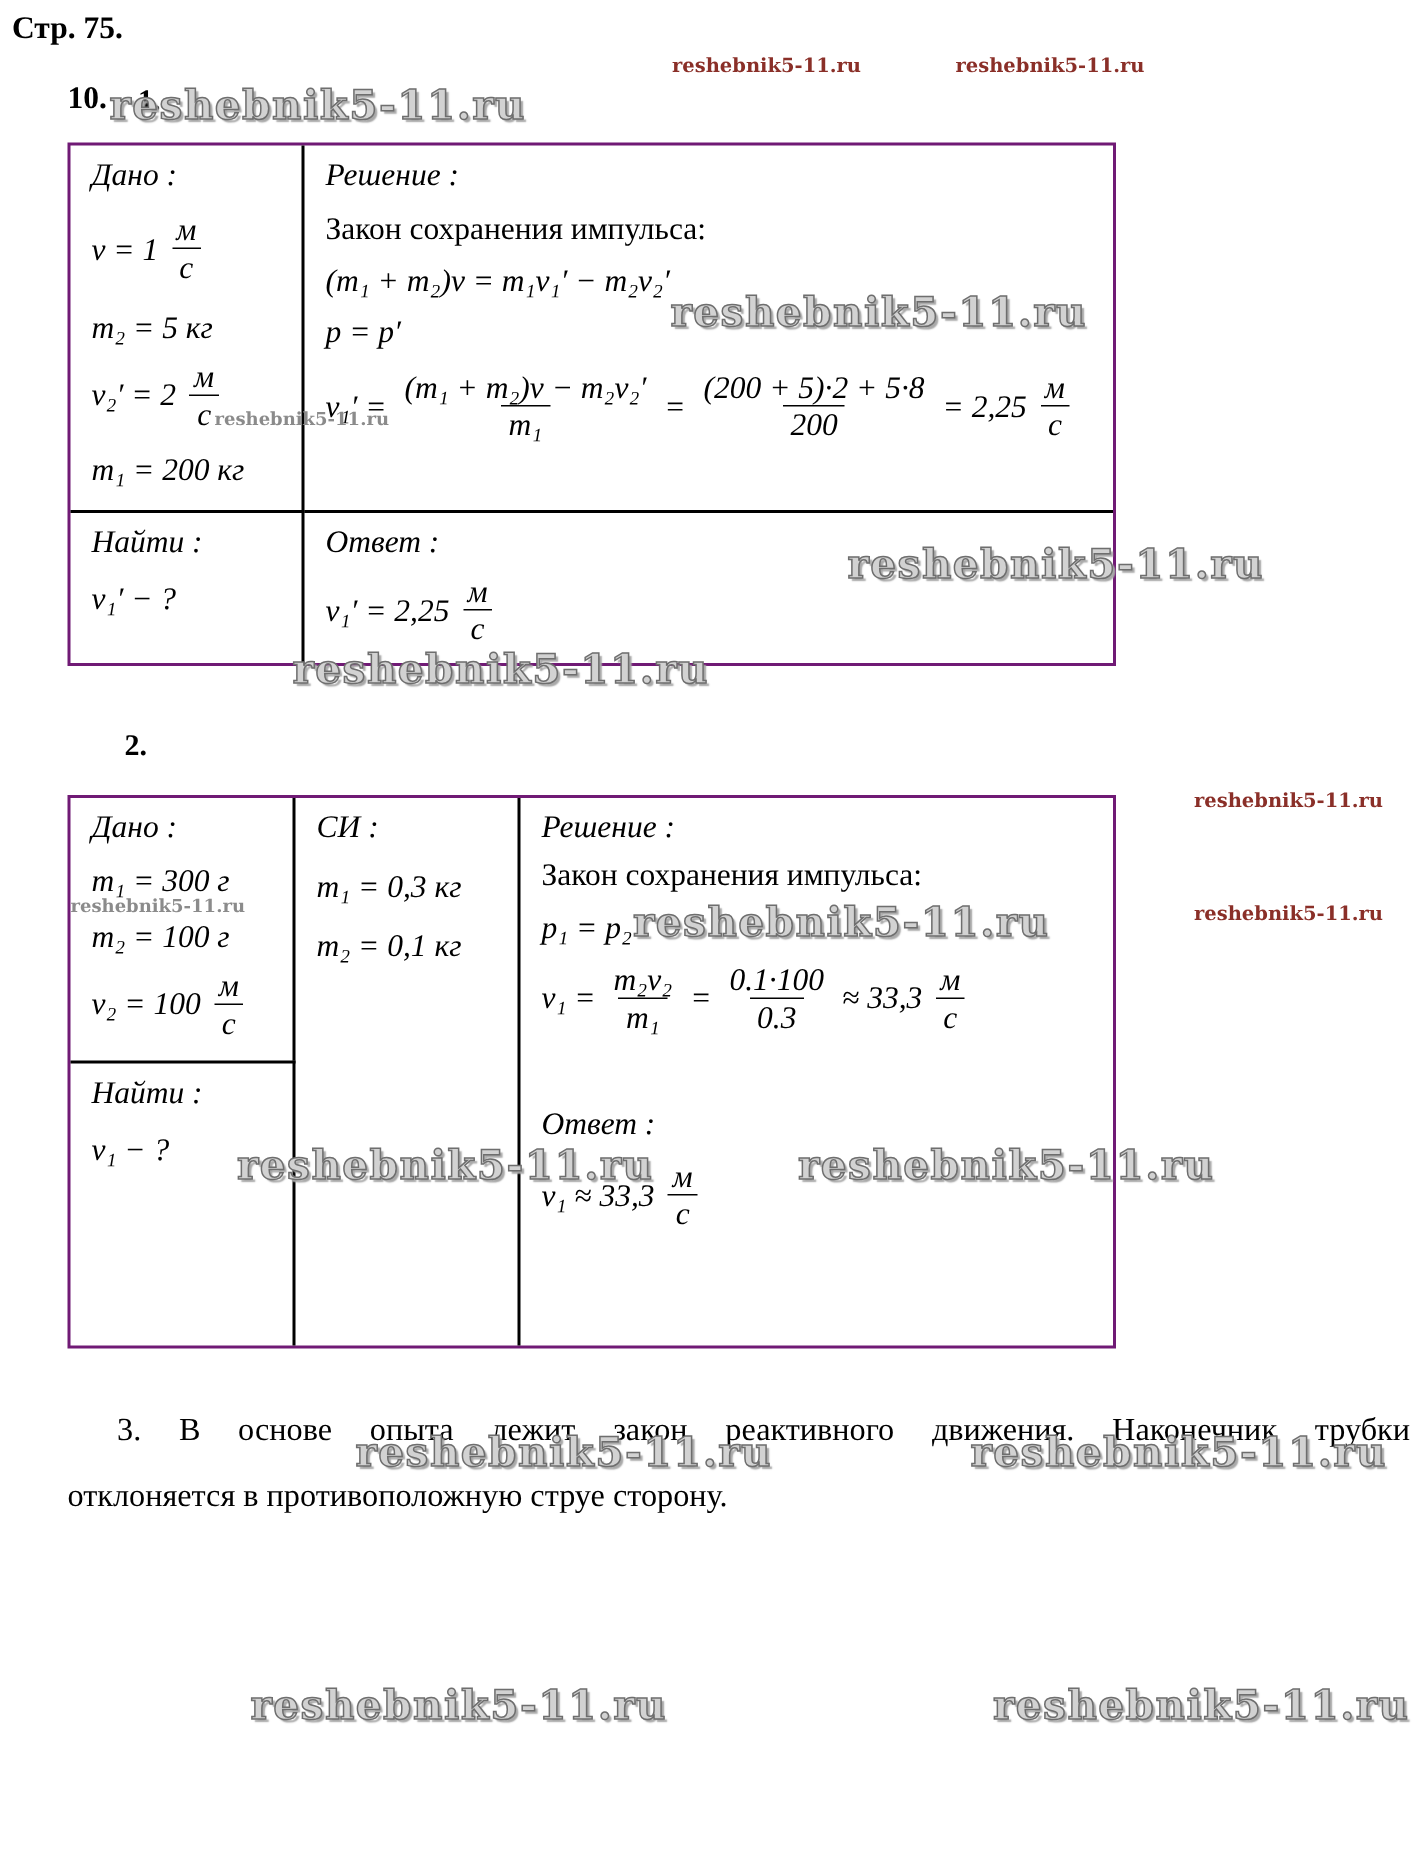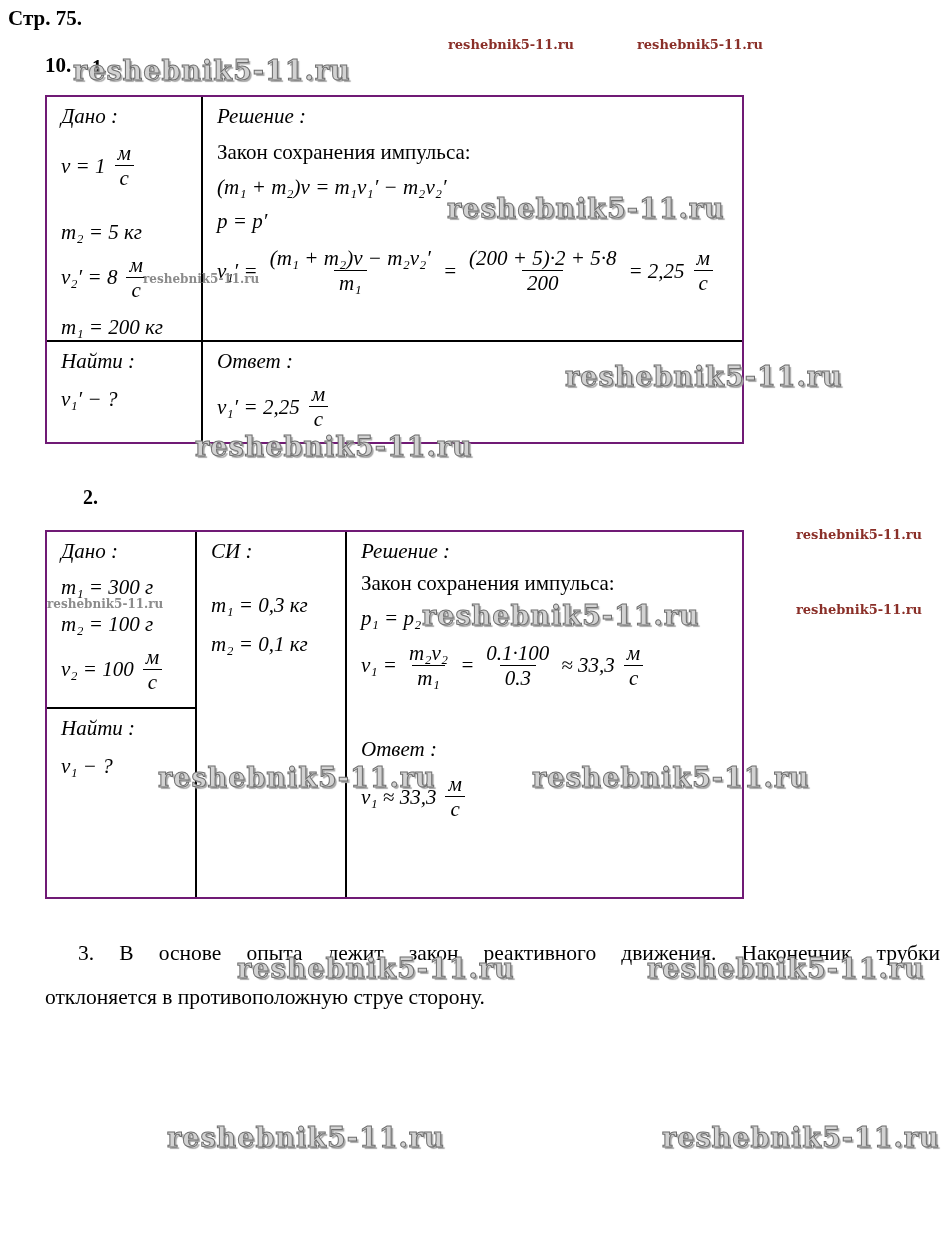--- a/index.html
+++ b/index.html
@@ -40,21 +40,21 @@
 
   
   .body-line{font-size:21.5px;line-height:1.3;}
   .p3-l1{left:45px;top:940px;width:895px;text-align:justify;text-align-last:justify;text-indent:33px;}
   .p3-l2{left:45px;top:984px;}
   .p4a{left:80px;top:1043px;}
   .p4b{left:104px;top:1110px;}
   .p4note{left:90px;top:1172px;}
 
   .m-t6{margin-top:6px;}.m-t8{margin-top:8px;}.m-t10{margin-top:10px;}
-  .m-t12{margin-top:12px;}.m-t14{margin-top:28px;}
+  .m-t12{margin-top:12px;}.m-t14{margin-top:14px;}
   .m-t46{margin-top:46px;}
 </style>
 </head>
 <body>
 
 <div class="page">
 
   <div class="abs page-label">Стр. 75.</div>
   <div class="abs prob-num">10.</div>
   <div class="abs sub-num">1.</div>
@@ -83,21 +83,21 @@
       <div class="lbl">Дано :</div>
       <div class="math line m-t12">
         <span>v = 1</span>
         <span class="frac">
           <span class="num">м</span>
           <span class="den">с</span>
         </span>
       </div>
       <div class="math m-t14">m₂ = 5 кг</div>
       <div class="math line m-t8">
-        <span>v₂′ = 8</span>
+        <span>v₂′ = 2</span>
         <span class="frac">
           <span class="num">м</span>
           <span class="den">с</span>
         </span>
       </div>
       <div class="math m-t12">m₁ = 200 кг</div>
     </div>
 
     <div class="cell">
       <div class="lbl">Решение :</div>

